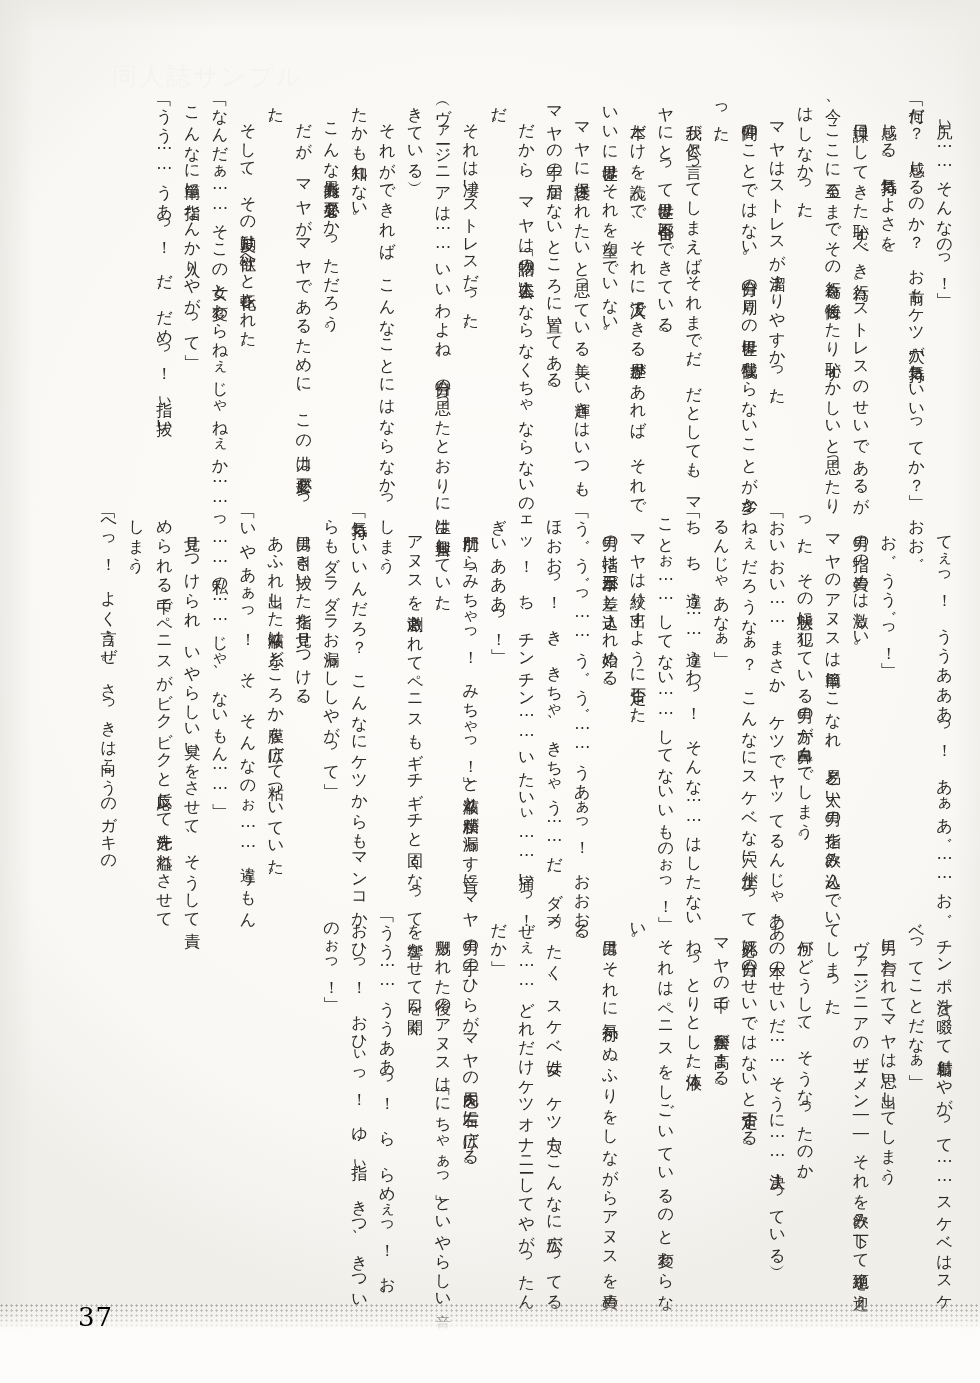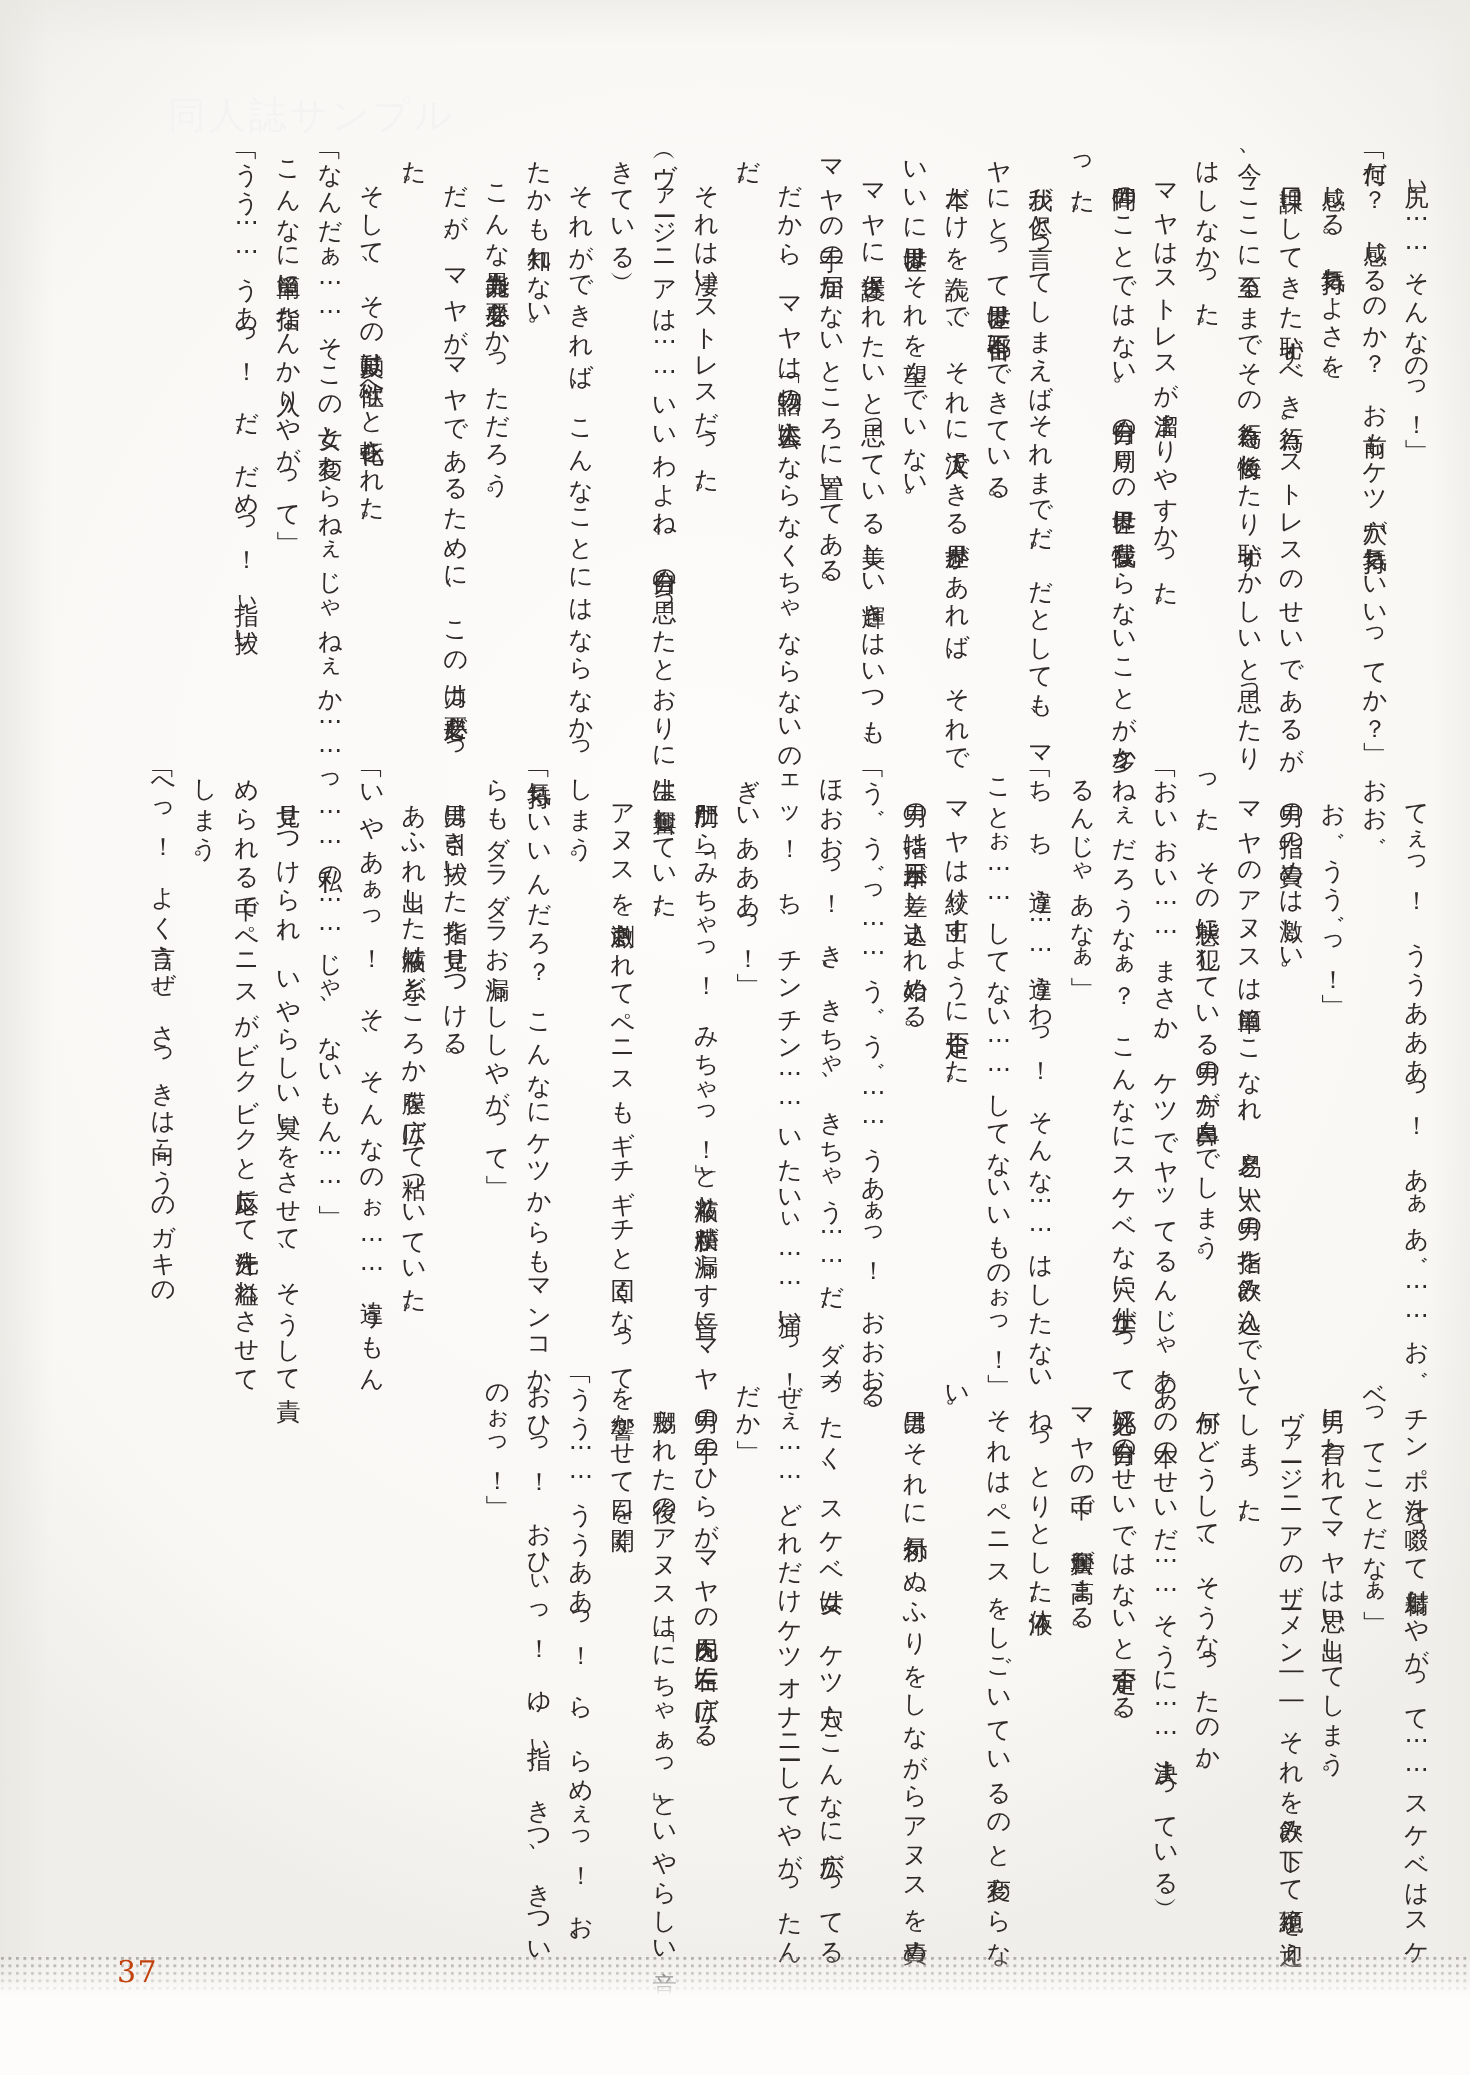--- a/index.html
+++ b/index.html
@@ -78,22 +78,22 @@
     top: 912px;
     height: 390px;
     width: 845px;
   }
 
   
   #folio {
     position: absolute;
     left: 78px;
     top: 1302px;
-    font-size: 20px;
-    color: #c2410c;
+    font-size: 26px;
+    color: #000000;
     font-family: "DejaVu Serif", "Liberation Serif", serif;
     letter-spacing: 1px;
   }
 
   
   #halftone {
     position: absolute;
     left: 0;
     right: 0;
     top: 1304px;

